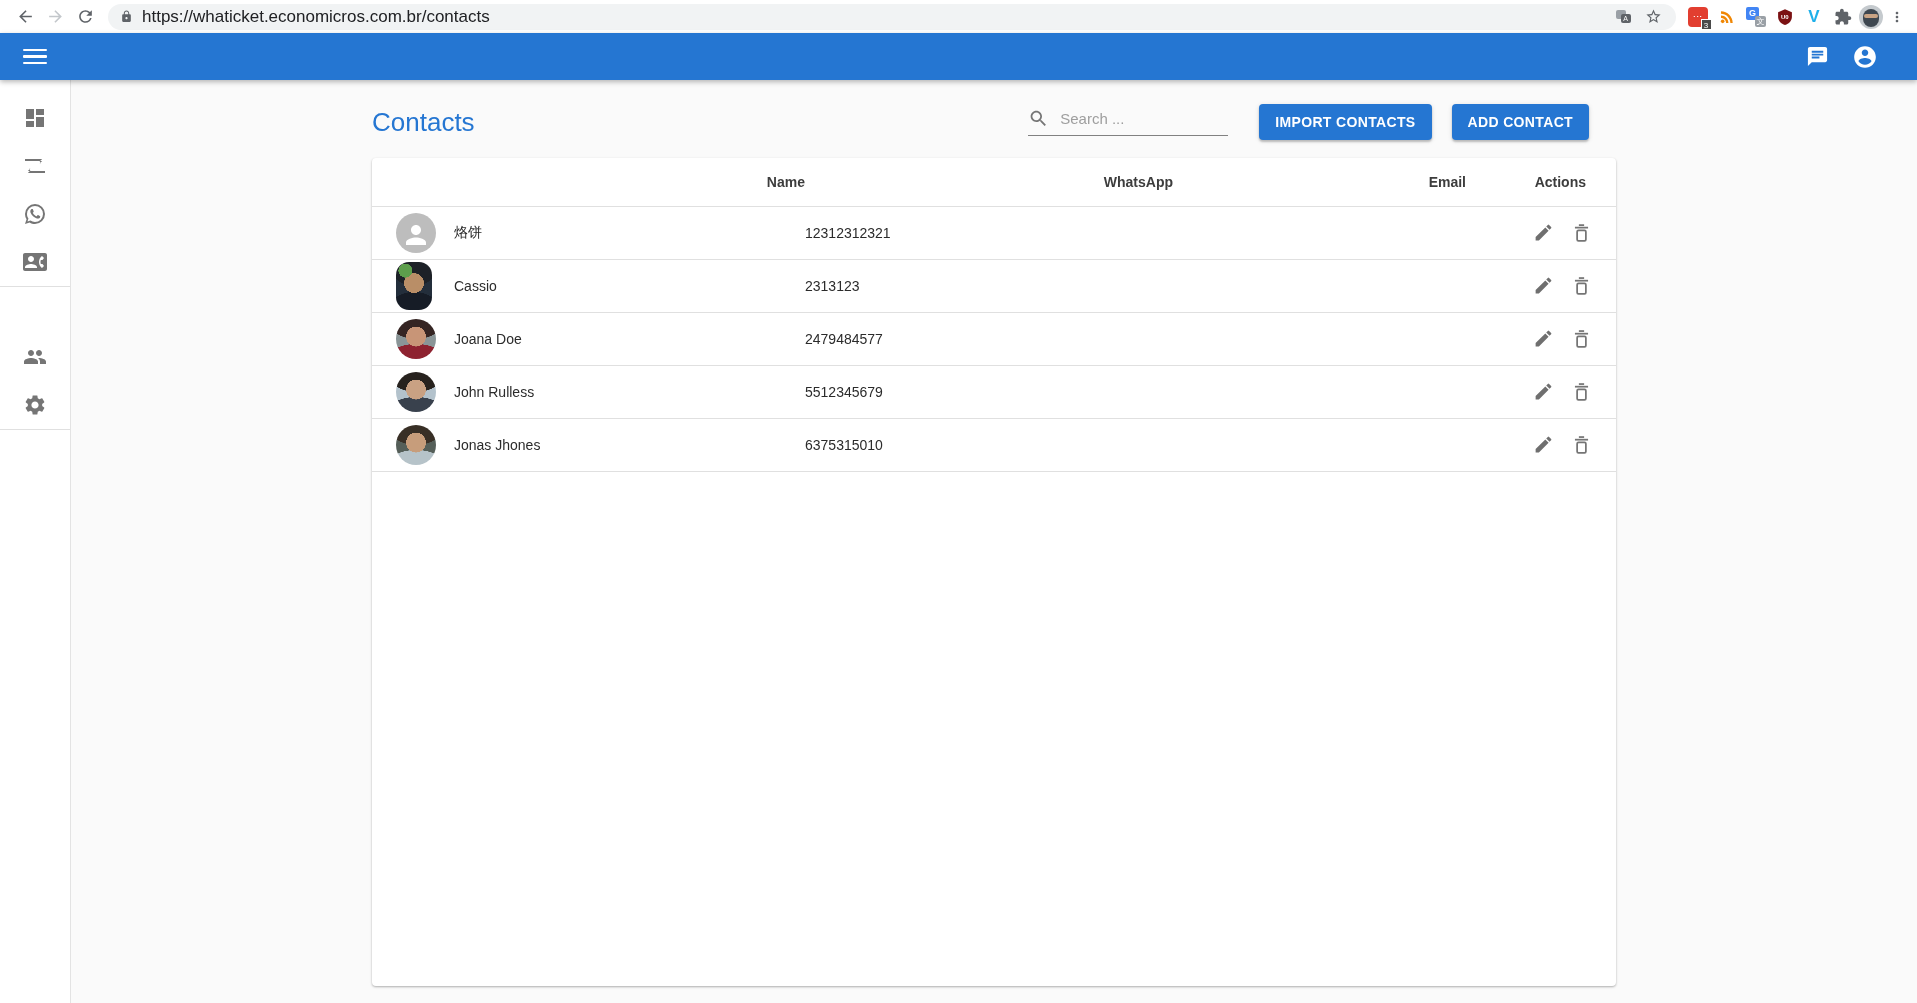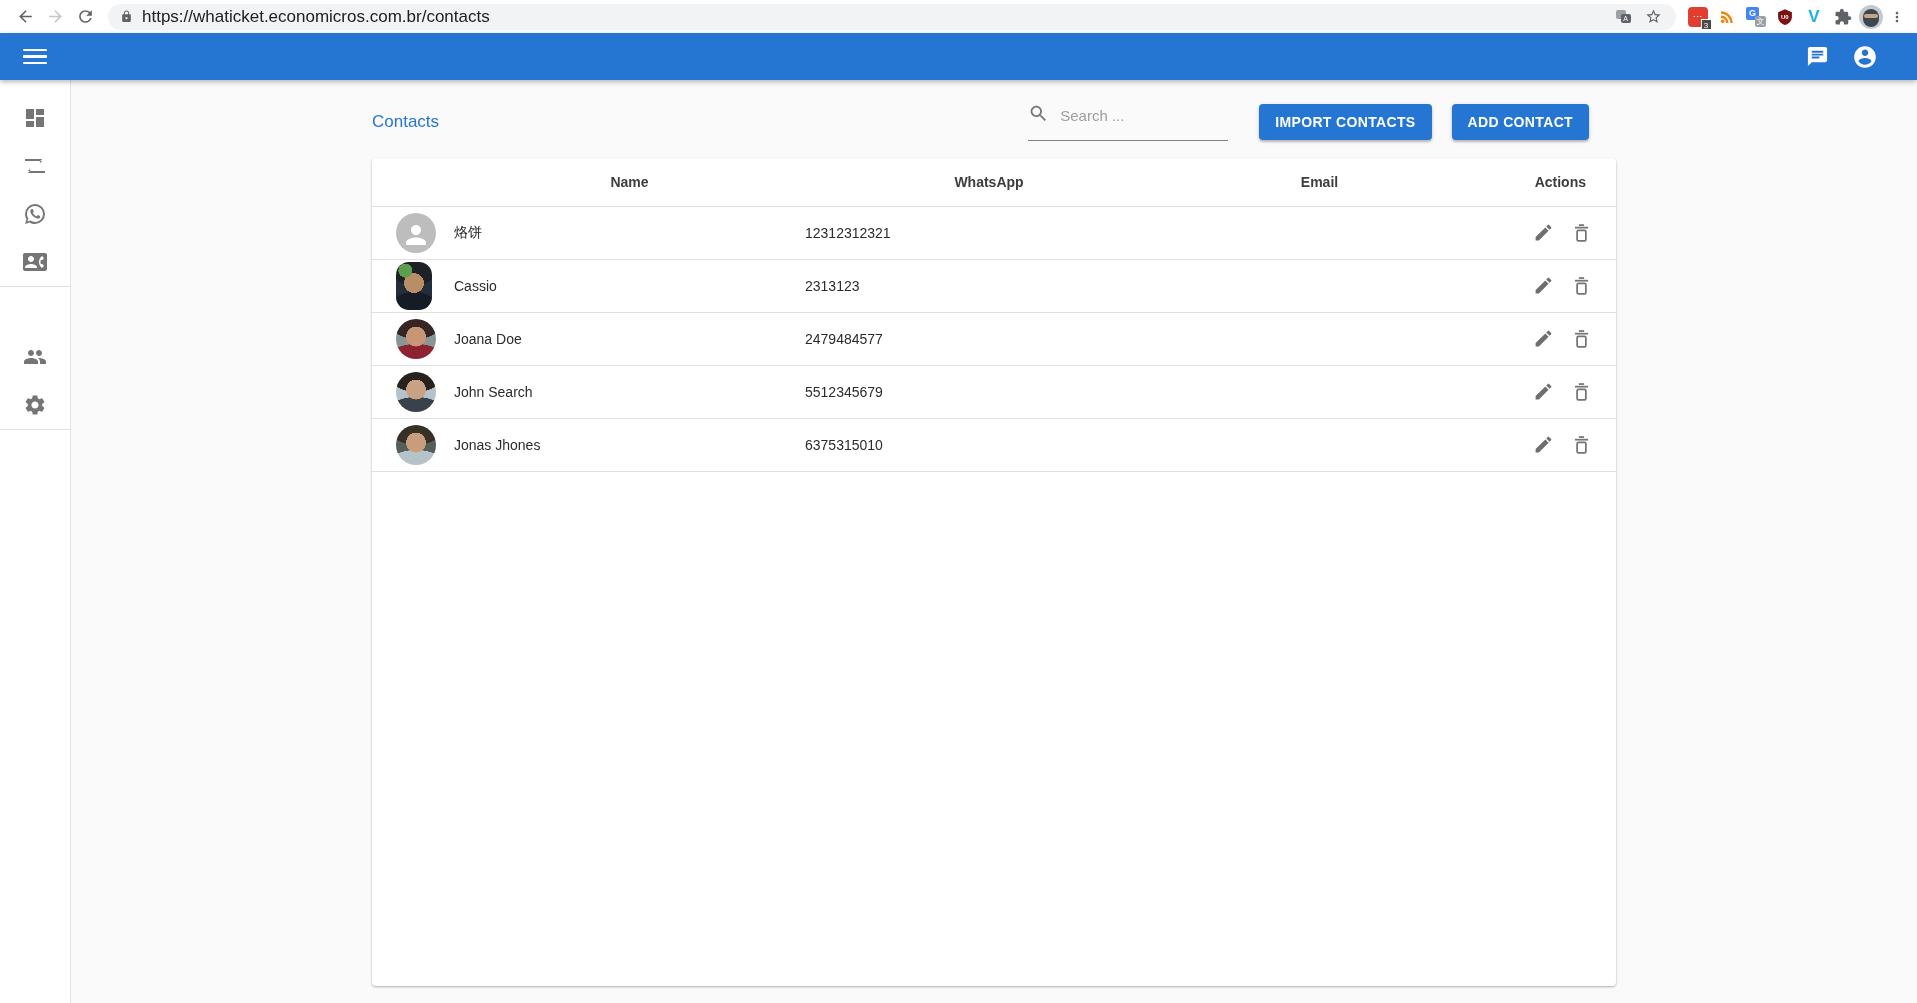--- a/index.html
+++ b/index.html
@@ -58,38 +58,38 @@
   .sidebar { width:71px; background:#fff; border-right:1px solid #e3e3e3; padding-top:14px; flex:none; }
   .side-item { height:48px; display:flex; align-items:center; justify-content:center; cursor:pointer; }
   .side-item svg { width:24px; height:24px; fill:var(--icon-gray); }
   .side-divider { border:none; border-top:1px solid #e0e0e0; }
   .side-spacer { height:46px; }
 
   .main { flex:1; display:flex; justify-content:center; overflow:hidden; }
   .content { width:1244px; padding-top:20px; }
 
   .page-header { display:flex; align-items:center; height:44px; }
-  .title { font-size:17px; font-weight:400; color:var(--primary); }
+  .title { font-size:26px; font-weight:400; color:var(--primary); }
   .header-right { margin-left:auto; display:flex; align-items:center; padding-right:27px; }
-  .search { display:flex; align-items:flex-end; width:200px; border-bottom:1px solid #818181; padding-bottom:16px; }
+  .search { display:flex; align-items:center; width:200px; border-bottom:1px solid #818181; padding-bottom:6px; }
   .search svg { width:21px; height:21px; fill:var(--icon-gray); flex:none; }
   .search input { border:none; outline:none; background:transparent; font-size:15px; color:#444;
     width:155px; margin-left:11px; font-family:inherit; }
   .search input::placeholder { color:#9e9e9e; }
   .btn { height:36px; background:var(--primary); color:#fff; border:none; border-radius:4px; padding:0 16px;
     font-size:14px; font-weight:700; letter-spacing:0.35px; font-family:inherit; cursor:pointer;
     box-shadow:0 2px 2px rgba(0,0,0,0.2), 0 1px 5px rgba(0,0,0,0.12); }
   .btn-import { margin-left:31px; }
   .btn-add { margin-left:20px; }
 
   .card { margin-top:14px; background:#fff; border-radius:4px; height:828px;
     box-shadow:0 1px 3px rgba(0,0,0,0.12), 0 1px 2px rgba(0,0,0,0.20); overflow:hidden; }
   table { width:100%; border-collapse:collapse; table-layout:fixed; }
   col.c-avatar { width:82px; } col.c-name { width:351px; } col.c-wa { width:368px; } col.c-actions { width:150px; }
-  th { height:48px; font-size:14px; font-weight:700; color:#3d3d3d; text-align:center;
+  th { height:48px; font-size:14px; font-weight:700; color:#3d3d3d; text-align:right;
     border-bottom:1px solid #e0e0e0; }
   th.right { text-align:right; padding-right:30px; }
   td { height:53px; font-size:14px; color:#2b2b2b; border-bottom:1px solid #e0e0e0; }
   td.avatar-cell { padding-left:24px; }
   td.actions-cell { text-align:right; padding-right:22px; white-space:nowrap; }
   .avatar { width:40px; height:40px; border-radius:50%; background:#bdbdbd; display:flex;
     align-items:center; justify-content:center; overflow:hidden; position:relative; }
   .avatar svg { width:30px; height:30px; fill:#fff; margin-top:4px; }
   .avatar.pill { width:36px; height:48px; border-radius:13px; }
   .icon-btn { display:inline-flex; width:26px; height:26px; align-items:center; justify-content:center;
@@ -344,21 +344,21 @@
       </button>
     </td>
   </tr>
 
   <tr>
     <td class="avatar-cell">
       <div class="avatar" style="background: radial-gradient(10px at 50% 44%, rgb(201, 161, 131) 98%, transparent 100%), radial-gradient(62% 36% at 50% 14%, rgb(39, 34, 30) 98%, transparent 100%), radial-gradient(74% 42% at 50% 104%, rgb(57, 65, 77) 98%, transparent 100%), rgb(179, 194, 204);">
         
       </div>
     </td>
-    <td>John Search</td>
+    <td>John Rulless</td>
     <td>5512345679</td>
     <td></td>
     <td class="actions-cell">
       <button class="icon-btn">
         <svg viewBox="0 0 24 24" fill="#6f6f6f">
                       <path d="M3 17.25V21h3.75L17.81 9.94l-3.75-3.75L3 17.25zM20.71 7.04c.39-.39.39-1.02 0-1.41l-2.34-2.34a.9959.9959 0 0 0-1.41 0l-1.83 1.83 3.75 3.75 1.83-1.83z"></path>
                     </svg>
       </button>
       <button class="icon-btn">
         <svg viewBox="0 0 24 24">

